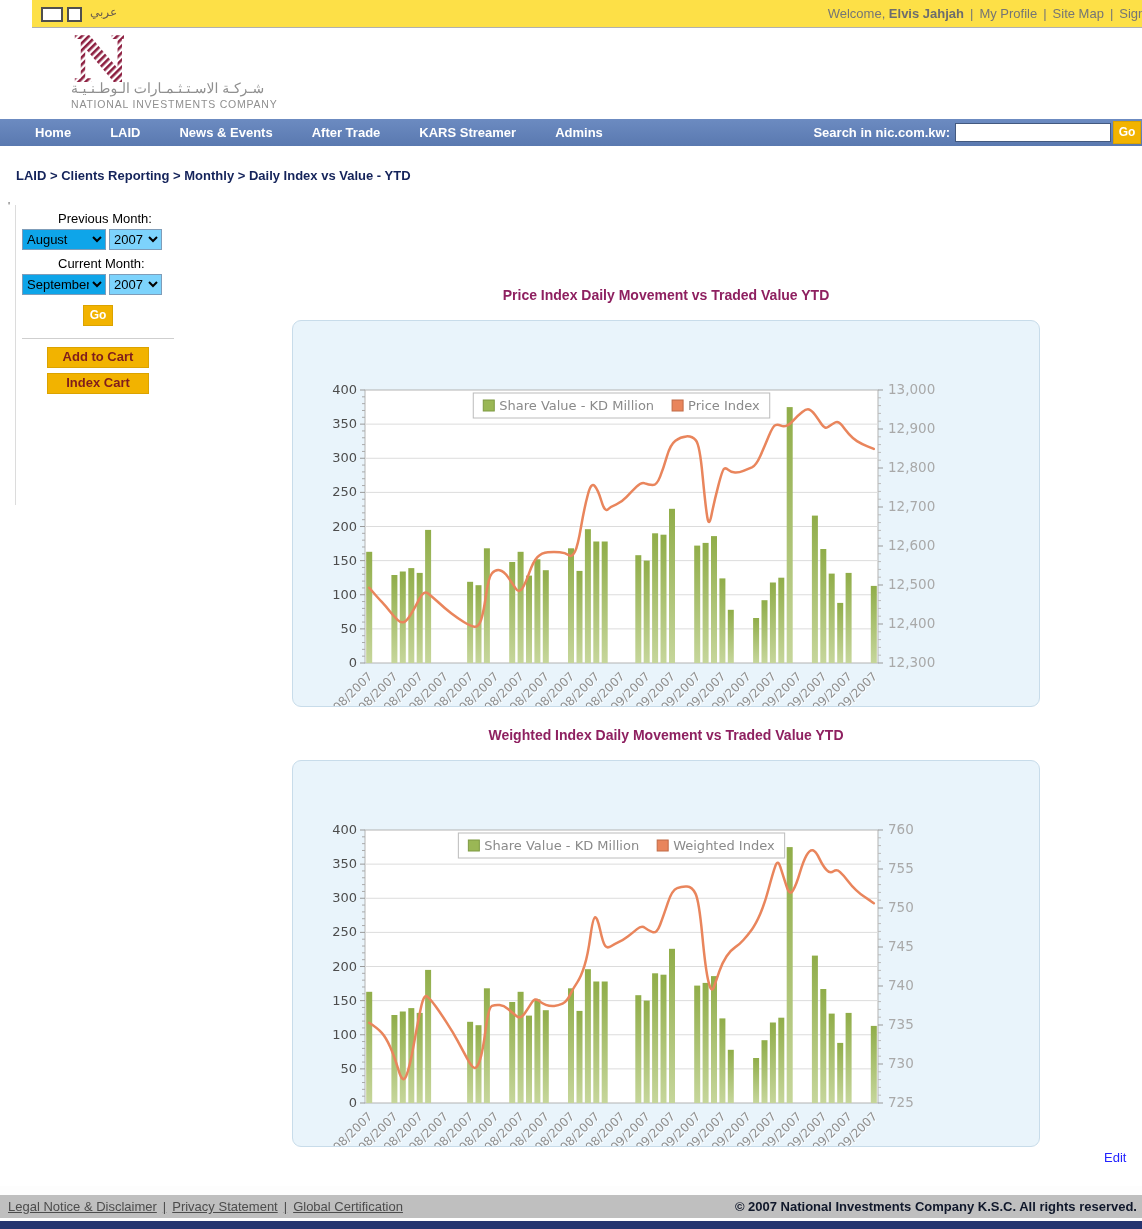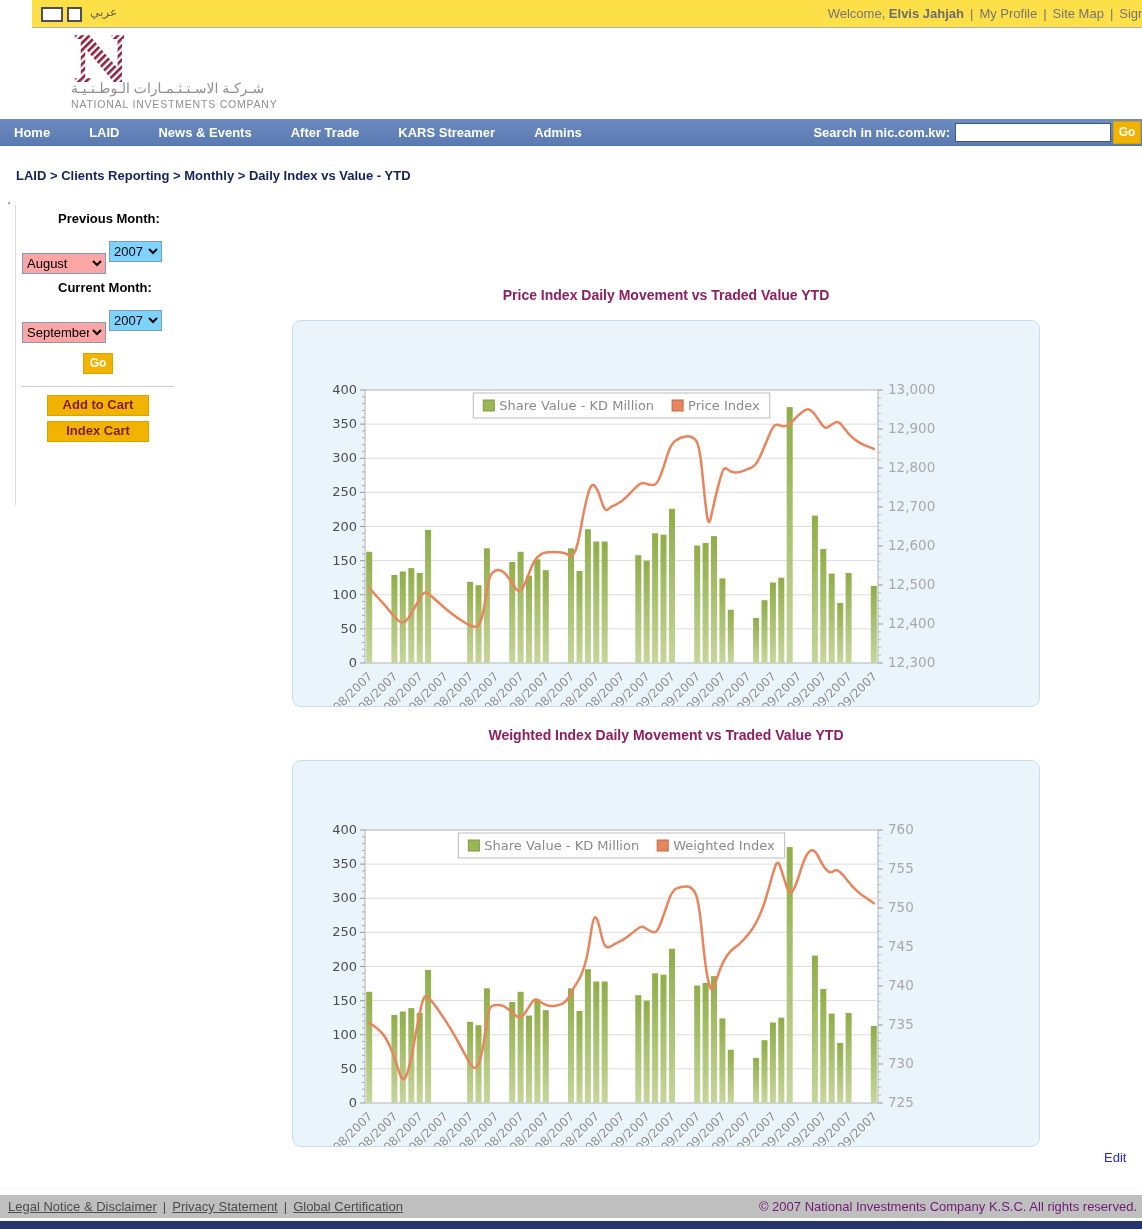--- a/index.html
+++ b/index.html
@@ -17,53 +17,53 @@
   .welcome .sep{margin:0 6px;}
   .welcome a{color:#757575;text-decoration:none;cursor:pointer;}
   
   .header{position:absolute;top:28px;left:0;width:1142px;height:91px;background:#fff;}
   .logo-n{position:absolute;left:72px;top:2px;}
   .logo-arabic{position:absolute;left:71px;top:52px;font-size:14px;color:#8f8f8f;width:200px;}
   .logo-english{position:absolute;left:71px;top:70px;font-size:10.5px;letter-spacing:.8px;color:#8f8f8f;white-space:nowrap;}
   
   .nav{position:absolute;top:119px;left:0;width:1142px;height:27px;background:linear-gradient(#6c8bc1,#5a79b0);display:flex;align-items:center;}
   .nav-item{color:#fff;font-weight:bold;font-size:13px;text-decoration:none;cursor:pointer;white-space:nowrap;}
-  .nav-item:nth-child(1){margin-left:14px;}
+  .nav-item:nth-child(1){margin-left:35px;}
   .nav-item + .nav-item{margin-left:39px;}
   .nav-search{margin-left:auto;display:flex;align-items:center;margin-right:1px;}
   .nav-search-label{color:#fff;font-weight:bold;font-size:13px;margin-right:5px;white-space:nowrap;text-align:center;}
   .nav-search-input{width:148px;height:17px;border:1px solid #43597f;background:#fff;font-size:12px;padding:0 3px;}
   .go-btn{width:26px;height:21px;background:#f2b300;border:1px solid #dba300;color:#fff;font-weight:bold;font-size:12px;text-align:center;line-height:20px;margin-left:2px;cursor:pointer;}
   
   .breadcrumb{position:absolute;left:8px;top:168px;font-size:13px;font-weight:bold;color:#14235a;margin-left:8px;}
   .stray{position:absolute;left:8px;top:200px;font-size:11px;color:#555;}
   
   .sidebar{position:absolute;left:15px;top:205px;width:152px;border-left:1px solid #dcdcdc;padding-left:6px;height:300px;}
-  .sb-label{font-size:13px;font-weight:bold;color:#000;margin:6px 0 3px 0;padding-left:36px;}
+  .sb-label{font-size:13px;font-weight:normal;color:#000;margin:6px 0 3px 0;padding-left:36px;}
   .sb-row{display:flex;gap:3px;align-items:center;}
-  .sb-select-month{width:84px;height:21px;font-size:13px;border:1px solid #7f9db9;background:#fca5a5;margin-top:24px;}
+  .sb-select-month{width:84px;height:21px;font-size:13px;border:1px solid #7f9db9;background:#0ea5e9;}
   .sb-select-year{width:53px;height:21px;font-size:13px;border:1px solid #7f9db9;background:#7dd3fc;}
   .sb-go{display:block;margin:10px auto 0 auto;width:28px;height:19px;background:#f2b300;border:1px solid #dba300;color:#fff;font-weight:bold;font-size:12px;text-align:center;line-height:18px;cursor:pointer;}
   .sb-hr{border:none;border-top:1px solid #cfcfcf;margin:12px 0 8px 0;}
   .sb-btn{display:block;width:100px;height:19px;margin:5px auto;background:#f2b300;border:1px solid #dba300;color:#7f1d1d;font-weight:bold;font-size:13px;text-align:center;line-height:18px;cursor:pointer;}
   
   .chart-title{position:absolute;left:292px;width:748px;text-align:center;font-size:14px;font-weight:bold;color:#8e2060;}
   #chart-title-0{top:287px;}
   #chart-title-1{top:727px;}
   .chart-box{position:absolute;left:292px;width:746px;height:385px;background:#e9f4fb;border:1px solid #c8dcea;border-radius:9px;}
   #chart-box-0{top:320px;}
   #chart-box-1{top:760px;}
   .edit-link{position:absolute;left:1104px;top:1150px;font-size:13px;color:#2323ff;text-decoration:none;cursor:pointer;}
   
   .footer-gap{position:absolute;top:1186px;left:0;width:1142px;height:9px;background:#fdfdfd;border-bottom:1px solid #d7d7d7;}
   .footer{position:absolute;top:1195px;left:0;width:1142px;height:23px;background:#bfbfbf;font-size:13px;color:#4c4c4c;}
   .footer-links{position:absolute;left:8px;top:4px;text-decoration:underline;}
   .footer-links a{color:#4c4c4c;text-decoration:none;cursor:pointer;}
   .footer-links .sep{margin:0 6px;}
-  .footer-copy{position:absolute;right:5px;top:4px;color:#701a75;}
+  .footer-copy{position:absolute;right:5px;top:4px;color:#0f172a;font-weight:bold;}
   .bottom-strip{position:absolute;top:1221px;left:0;width:1142px;height:8px;background:#25356f;}
 </style>
 </head>
 <body>
 
 <div class="topbar">
   <span class="win-box1"></span>
   <span class="win-box2"></span>
   <a class="lang-link">عربي</a>
   <div class="welcome">

